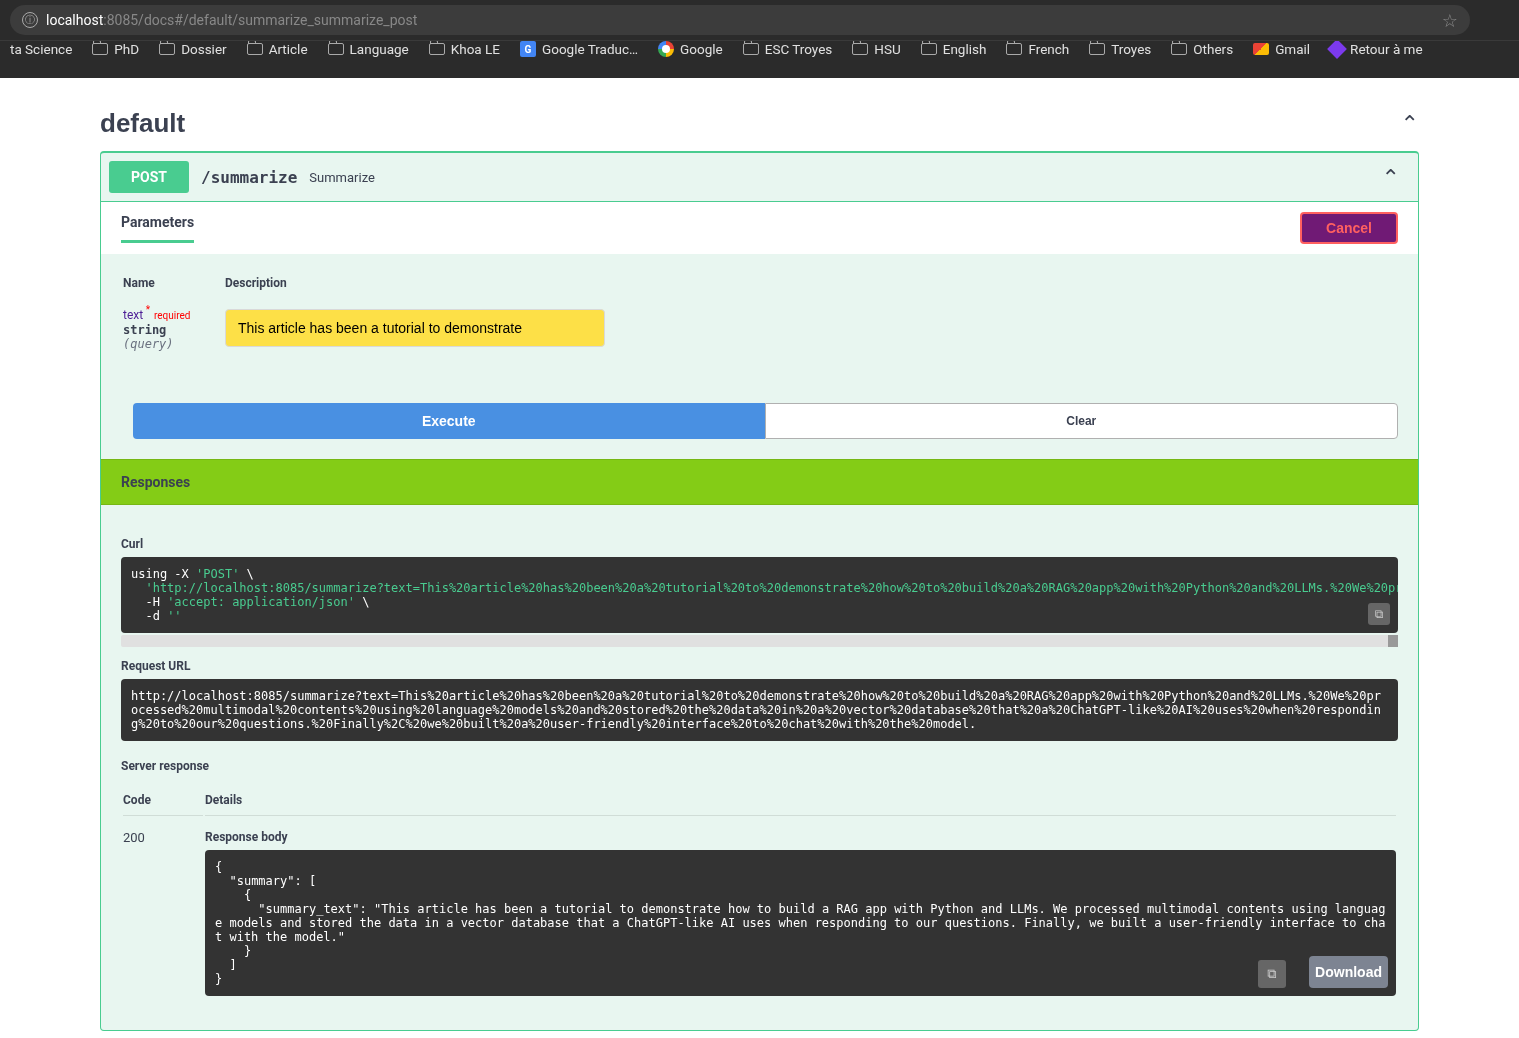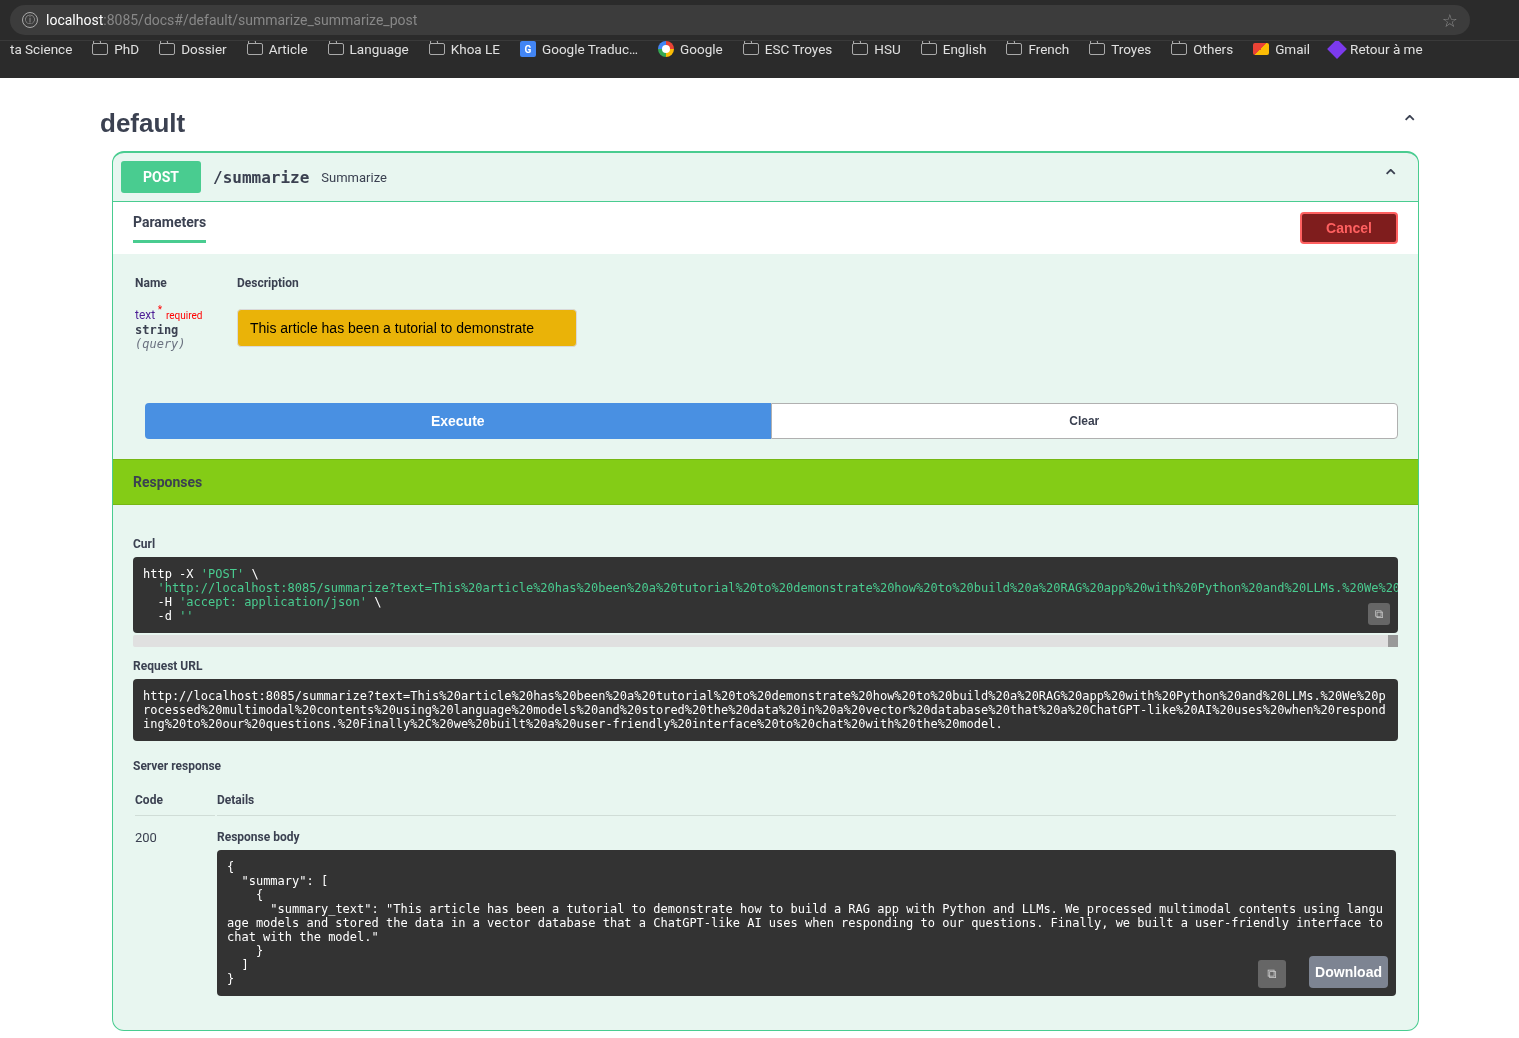--- a/index.html
+++ b/index.html
@@ -22,42 +22,42 @@
 .bookmark .gc-icon::after { content:''; position:absolute; inset:4px; background:#fff; border-radius:50%; }
 .bookmark .gm-icon { width: 16px; height: 12px; background: linear-gradient(135deg,#ea4335 50%,#fbbc05 50%); border-radius:2px; }
 .bookmark .rt-icon { width: 14px; height: 14px; background: #7c3aed; transform: rotate(45deg); }
 
 
 .content { padding: 30px 100px 40px 100px; }
 .section-header { display: flex; align-items: center; justify-content: space-between; margin-bottom: 12px; }
 .section-title { font-size: 26px; font-weight: 700; color: #3b4151; font-family: sans-serif; }
 .chevron { font-size: 22px; color: #3b4151; cursor: pointer; }
 
-.opblock { border: 1px solid #49cc90; border-radius: 12px; background: #e8f6f0; margin-bottom: 10px; border-top-width: 2px; margin-left: 12px; }
+.opblock { border: 1px solid #49cc90; border-radius: 4px; background: #e8f6f0; margin-bottom: 10px; border-top-width: 2px; }
 .opblock-summary { display: flex; align-items: center; padding: 8px; gap: 12px; cursor: pointer; }
 .method-badge { background: #49cc90; color: #fff; font-weight: 700; font-size: 14px; padding: 8px 18px; border-radius: 3px; min-width: 80px; text-align: center; }
 .path { font-family: monospace; font-size: 16px; font-weight: 600; color: #3b4151; }
 .summary-desc { color: #3b4151; font-size: 13px; }
 .opblock-summary .chevron { margin-left: auto; margin-right: 10px; }
 
 .opblock-body { border-top: 1px solid #49cc90; }
 .params-header { display: flex; align-items: center; justify-content: space-between; padding: 10px 20px; background: #fff; }
 .params-title { font-size: 14px; font-weight: 700; color: #3b4151; border-bottom: 3px solid #49cc90; padding-bottom: 10px; }
-.cancel-btn { border: 2px solid #ff6060; color: #ff6060; background: #7f1d1d; padding: 6px 24px; border-radius: 4px; font-size: 14px; font-weight: 700; cursor: pointer; }
+.cancel-btn { border: 2px solid #ff6060; color: #ff6060; background: #701a75; padding: 6px 24px; border-radius: 4px; font-size: 14px; font-weight: 700; cursor: pointer; }
 
 .params-body { padding: 20px; }
 .param-table { width: 100%; }
 .param-table th { text-align: left; font-size: 12px; font-weight: 700; color: #3b4151; padding-bottom: 12px; }
 .param-name-col { width: 100px; vertical-align: top; }
 .param-name { font-size: 12px; font-weight: 400; color: #4c1d95; }
 .required-star { color: #ff0000; font-size: 10px; vertical-align: super; }
 .required-text { color: #ff0000; font-size: 10px; }
 .param-type { font-family: monospace; font-size: 12px; font-weight: 700; color: #3b4151; }
 .param-in { font-family: monospace; font-size: 12px; font-style: italic; color: #6b7280; }
-.param-input { width: 340px; padding: 10px 12px; border: 1px solid #d9d9d9; border-radius: 4px; font-size: 14px; background: #eab308; }
+.param-input { width: 380px; padding: 10px 12px; border: 1px solid #d9d9d9; border-radius: 4px; font-size: 14px; background: #fde047; }
 
 .button-row { display: flex; gap: 0; margin-top: 30px; padding: 0 20px 20px 32px; }
 .execute-btn { flex: 1; background: #4990e2; color: #fff; border: none; padding: 10px; font-size: 14px; font-weight: 700; border-radius: 4px 0 0 4px; cursor: pointer; }
 .clear-btn { flex: 1; background: #fff; color: #3b4151; border: 1px solid #b0b0b0; padding: 10px; font-size: 12px; font-weight: 700; border-radius: 0 4px 4px 0; cursor: pointer; }
 
 .responses-header { background: #84cc16; padding: 14px 20px; font-size: 14px; font-weight: 700; color: #3b4151; border-top: 1px solid rgba(0,0,0,0.1); border-bottom: 1px solid rgba(0,0,0,0.1); }
 
 .response-body { padding: 20px; }
 .sub-label { font-size: 12px; font-weight: 700; color: #3b4151; margin-bottom: 6px; margin-top: 12px; }
 .code-block { background: #333; color: #fff; font-family: monospace; font-size: 12px; padding: 10px; border-radius: 4px; position: relative; white-space: pre; overflow-x: auto; }
@@ -199,21 +199,21 @@
 
       <div class="button-row">
         <button class="execute-btn">Execute</button>
         <button class="clear-btn">Clear</button>
       </div>
 
       <div class="responses-header">Responses</div>
 
       <div class="response-body">
         <div class="sub-label">Curl</div>
-        <div class="code-block"><span>http -X </span><span class="str">'POST'</span><span> \</span>
+        <div class="code-block"><span>using -X </span><span class="str">'POST'</span><span> \</span>
 <span class="str">  'http://localhost:8085/summarize?text=This%20article%20has%20been%20a%20tutorial%20to%20demonstrate%20how%20to%20build%20a%20RAG%20app%20with%20Python%20and%20LLMs.%20We%20processed%20mult</span>
 <span>  -H </span><span class="str">'accept: application/json'</span><span> \</span>
 <span>  -d </span><span class="str">''</span><span class="copy-icon">⧉</span></div>
         <div class="scroll-indicator"></div>
 
         <div class="sub-label">Request URL</div>
         <div class="code-block" style="white-space:pre-wrap; word-break:break-all;">http://localhost:8085/summarize?text=This%20article%20has%20been%20a%20tutorial%20to%20demonstrate%20how%20to%20build%20a%20RAG%20app%20with%20Python%20and%20LLMs.%20We%20processed%20multimodal%20contents%20using%20language%20models%20and%20stored%20the%20data%20in%20a%20vector%20database%20that%20a%20ChatGPT-like%20AI%20uses%20when%20responding%20to%20our%20questions.%20Finally%2C%20we%20built%20a%20user-friendly%20interface%20to%20chat%20with%20the%20model.</div>
 
         <div class="sub-label" style="margin-top:18px;">Server response</div>
         <table class="resp-table">

